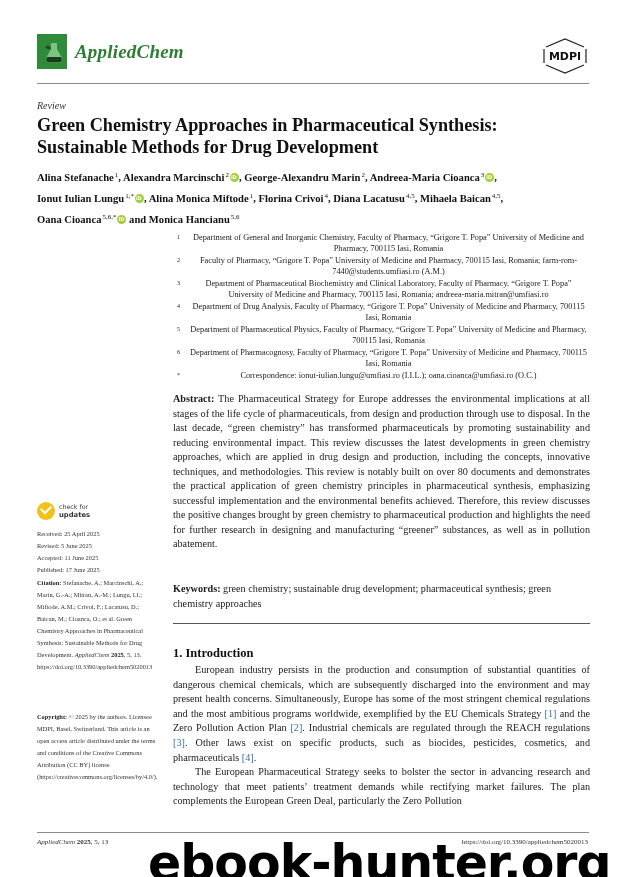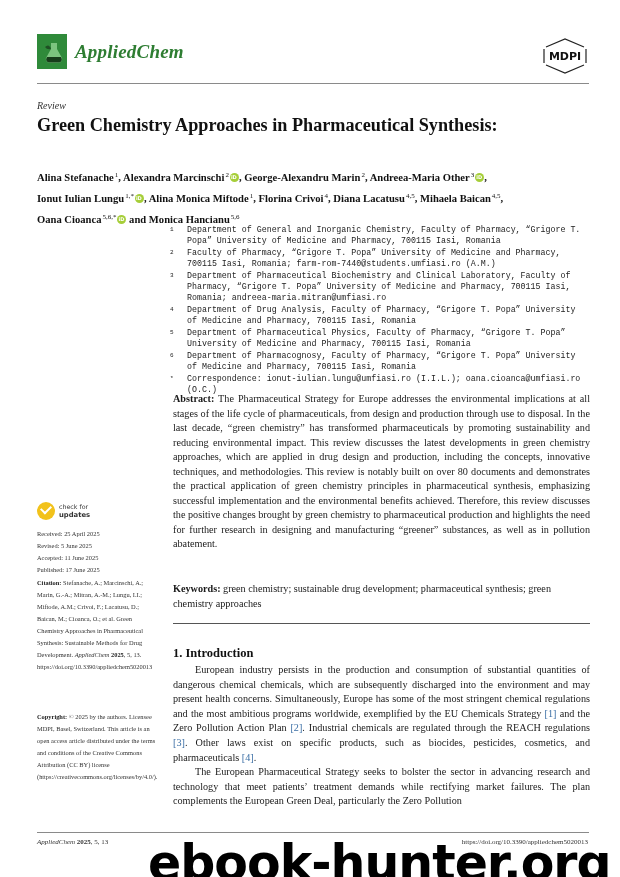--- a/index.html
+++ b/index.html
@@ -21,21 +21,21 @@
 
   .title { position: absolute; left: 37px; top: 114px; width: 560px; font-family: Liberation Serif, serif; font-weight: bold; font-size: 18.2px; line-height: 22px; color: #111; }
   .title div { white-space: nowrap; }
 
   .authors { position: absolute; left: 37px; top: 166px; width: 560px; font-family: "Liberation Serif", serif; font-weight: bold; font-size: 10.6px; line-height: 18px; color: #111; }
   .authors .line { white-space: nowrap; }
   .authors sup { font-size: 7px; font-weight: normal; vertical-align: 4px; margin-left: 1px; }
   .orcid { display: inline-block; width: 9px; height: 9px; border-radius: 50%; background: #a6ce39; vertical-align: -1px; margin-left: 1px; position: relative; }
   .orcid::after { content: "iD"; position: absolute; left: 1px; top: 1px; font-size: 5px; line-height: 7px; color: #fff; font-family: "DejaVu Sans", sans-serif; font-weight: bold; }
 
-  .affiliations { position: absolute; left: 170px; top: 224px; width: 420px; font-family: Liberation Mono, monospace; font-size: 8.3px; line-height: 11.2px; color: #222; }
+  .affiliations { position: absolute; left: 170px; top: 232px; width: 420px; font-family: Liberation Serif, serif; font-size: 8.3px; line-height: 11.2px; color: #222; text-align: center; }
   .aff { display: flex; margin-bottom: 0.6px; }
   .aff-num { width: 17px; flex-shrink: 0; font-size: 6px; padding-top: 0; }
   .aff-text { flex: 1; }
 
   .abstract { position: absolute; left: 173px; top: 392px; width: 417px; font-family: "Liberation Serif", serif; font-size: 10.2px; line-height: 14.5px; text-align: justify; color: #1a1a1a; }
   .abstract b { font-weight: bold; }
 
   .keywords { position: absolute; left: 173px; top: 582px; width: 417px; font-family: "Liberation Serif", serif; font-size: 10.2px; line-height: 14.5px; color: #1a1a1a; }
   .kw-rule { position: absolute; left: 173px; top: 623px; width: 417px; height: 1px; background: #555; }
 
@@ -91,28 +91,29 @@
     <line x1="46" y1="11" x2="46" y2="25" stroke="#222" stroke-width="1.2"></line>
     <text x="25" y="22" text-anchor="middle" font-family="DejaVu Sans, sans-serif" font-weight="bold" font-size="11" fill="#111">MDPI</text>
   </svg>
 
   <div class="header-rule"></div>
 
   <div class="article-type">Review</div>
 
   <div class="title">
     <div>Green Chemistry Approaches in Pharmaceutical Synthesis:</div>
+    <div>Sustainable Methods for Drug Development</div>
   </div>
 
   <div class="authors">
     <div class="line">
       <span>Alina Stefanache</span><sup>1</sup><span>,</span>
       <span>Alexandra Marcinschi</span><sup>2</sup><span class="orcid"></span><span>,</span>
       <span>George-Alexandru Marin</span><sup>2</sup><span>,</span>
-      <span>Andreea-Maria Other</span><sup>3</sup><span class="orcid"></span><span>,</span>
+      <span>Andreea-Maria Cioanca</span><sup>3</sup><span class="orcid"></span><span>,</span>
     </div>
     <div class="line">
       <span>Ionut Iulian Lungu</span><sup>1,*</sup><span class="orcid"></span><span>,</span>
       <span>Alina Monica Miftode</span><sup>1</sup><span>,</span>
       <span>Florina Crivoi</span><sup>4</sup><span>,</span>
       <span>Diana Lacatusu</span><sup>4,5</sup><span>,</span>
       <span>Mihaela Baican</span><sup>4,5</sup><span>,</span>
     </div>
     <div class="line">
       <span>Oana Cioanca</span><sup>5,6,*</sup><span class="orcid"></span>

